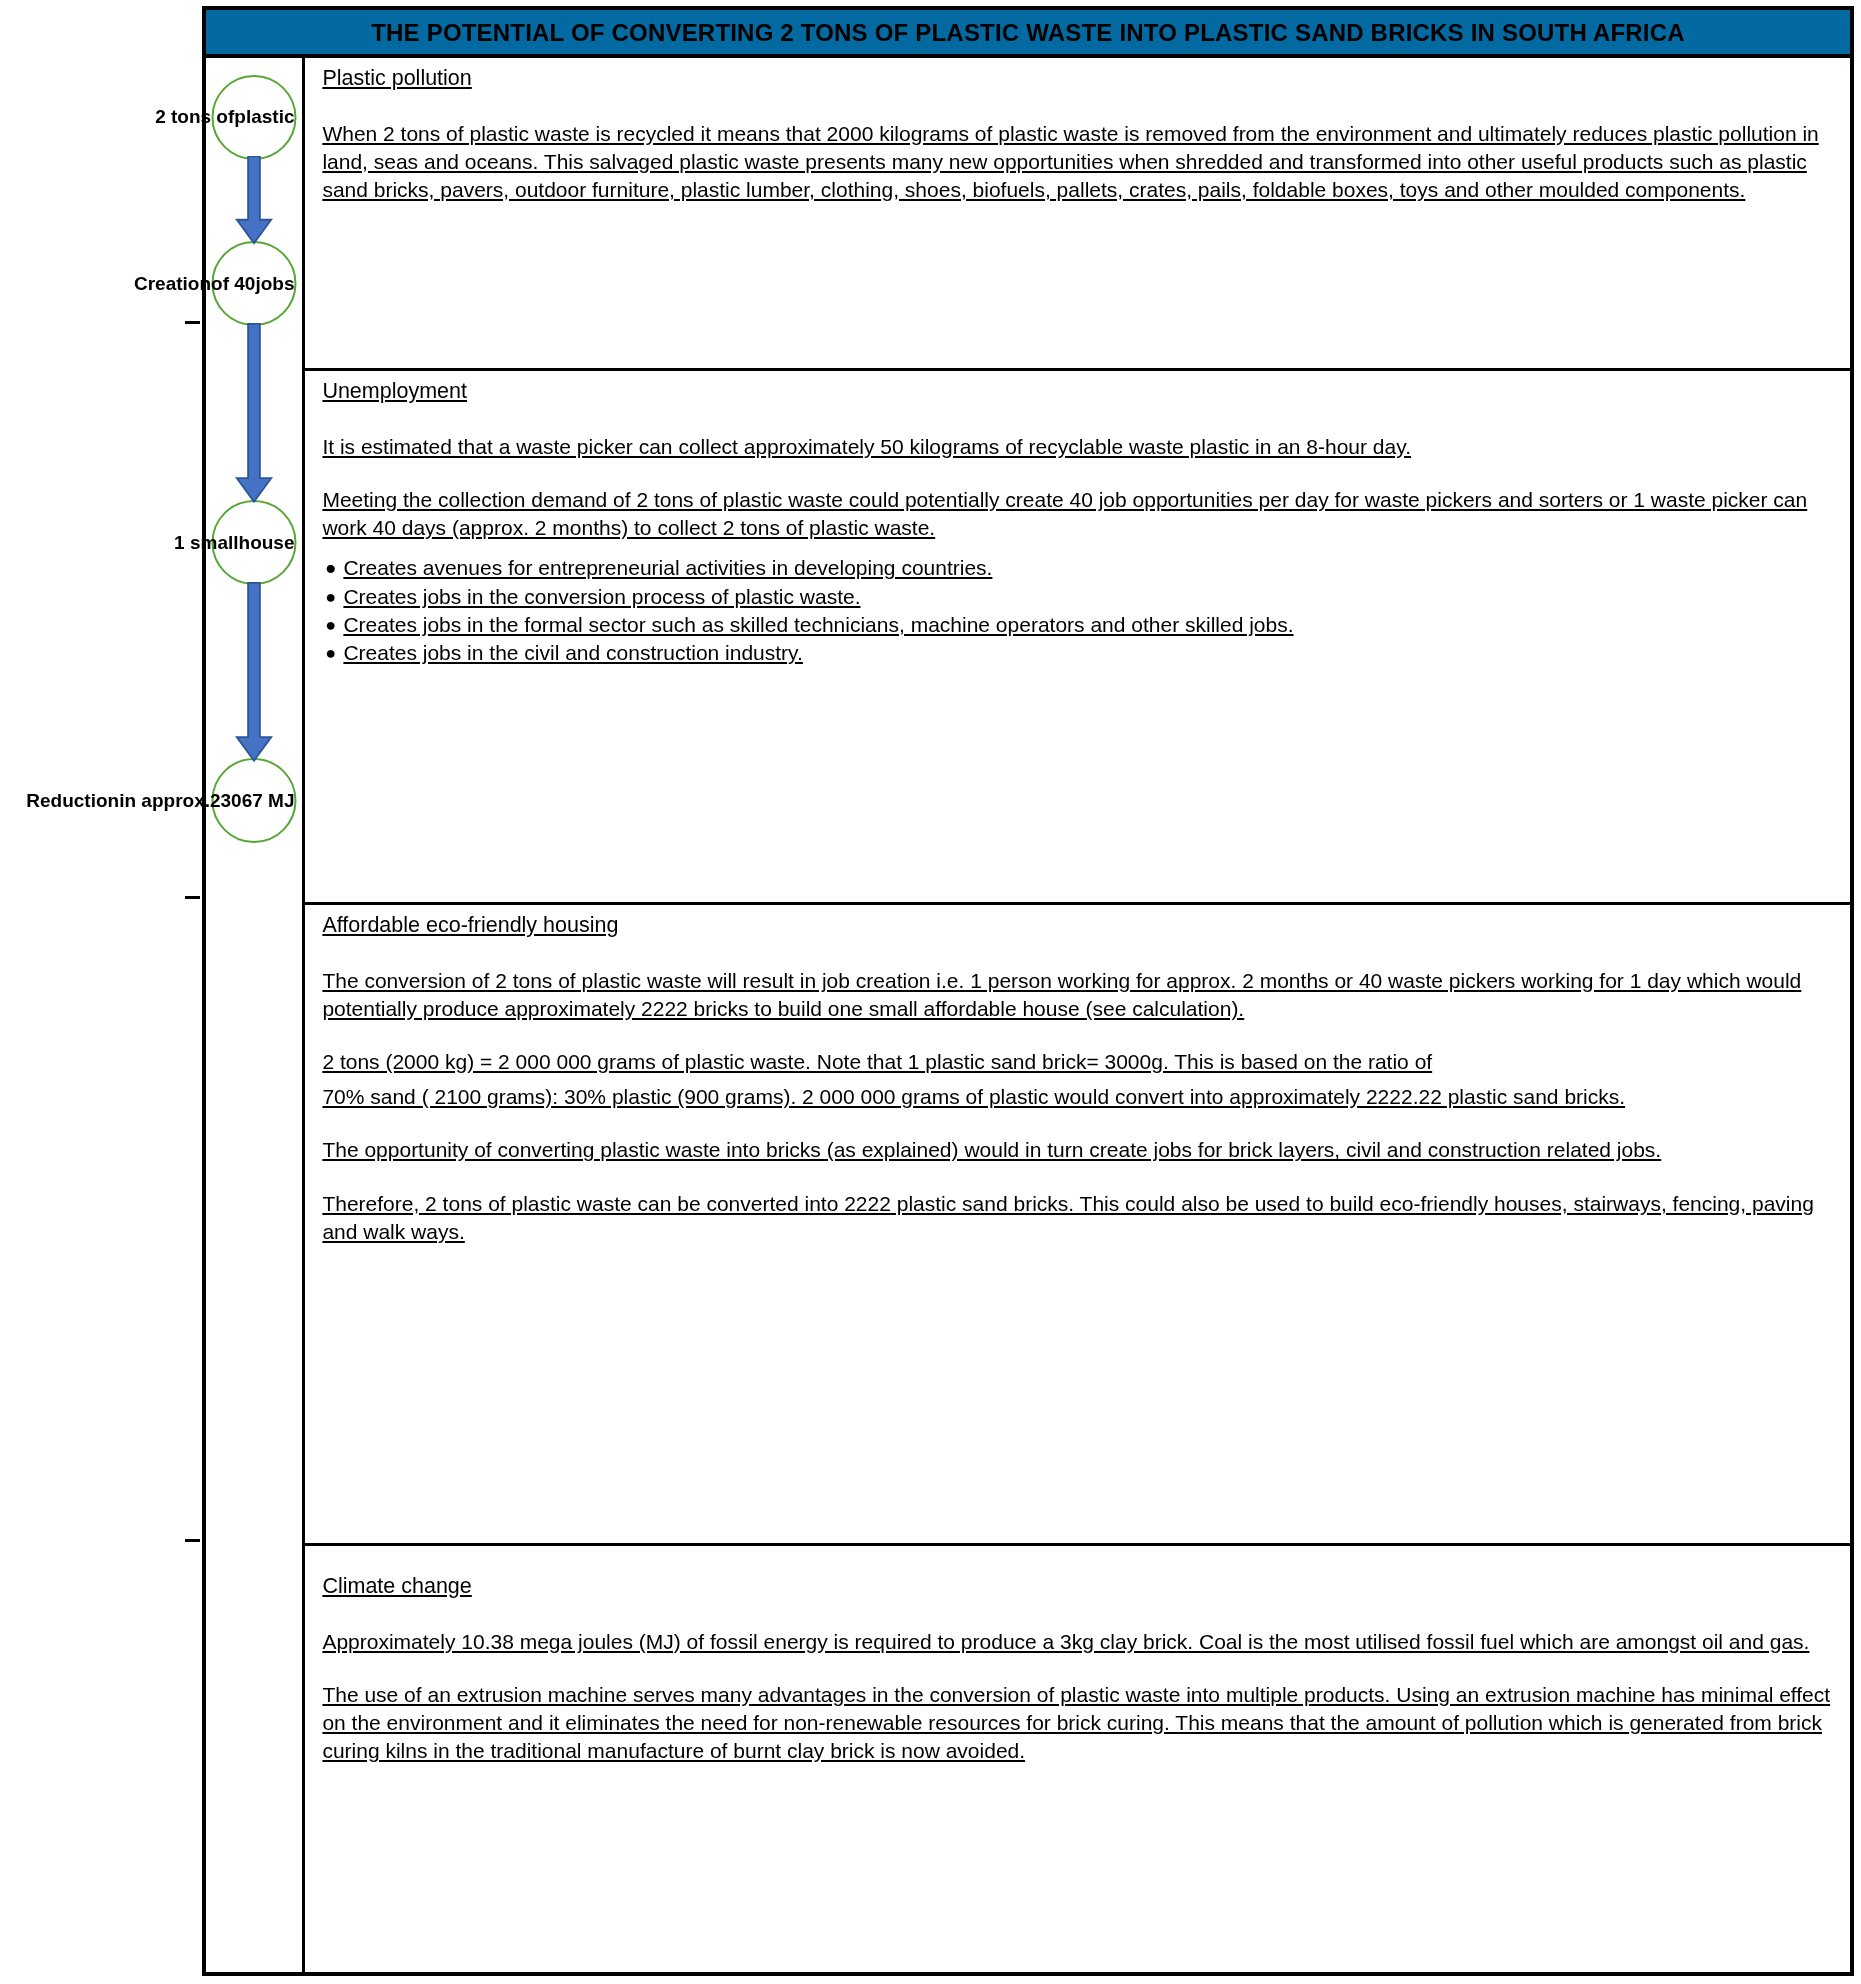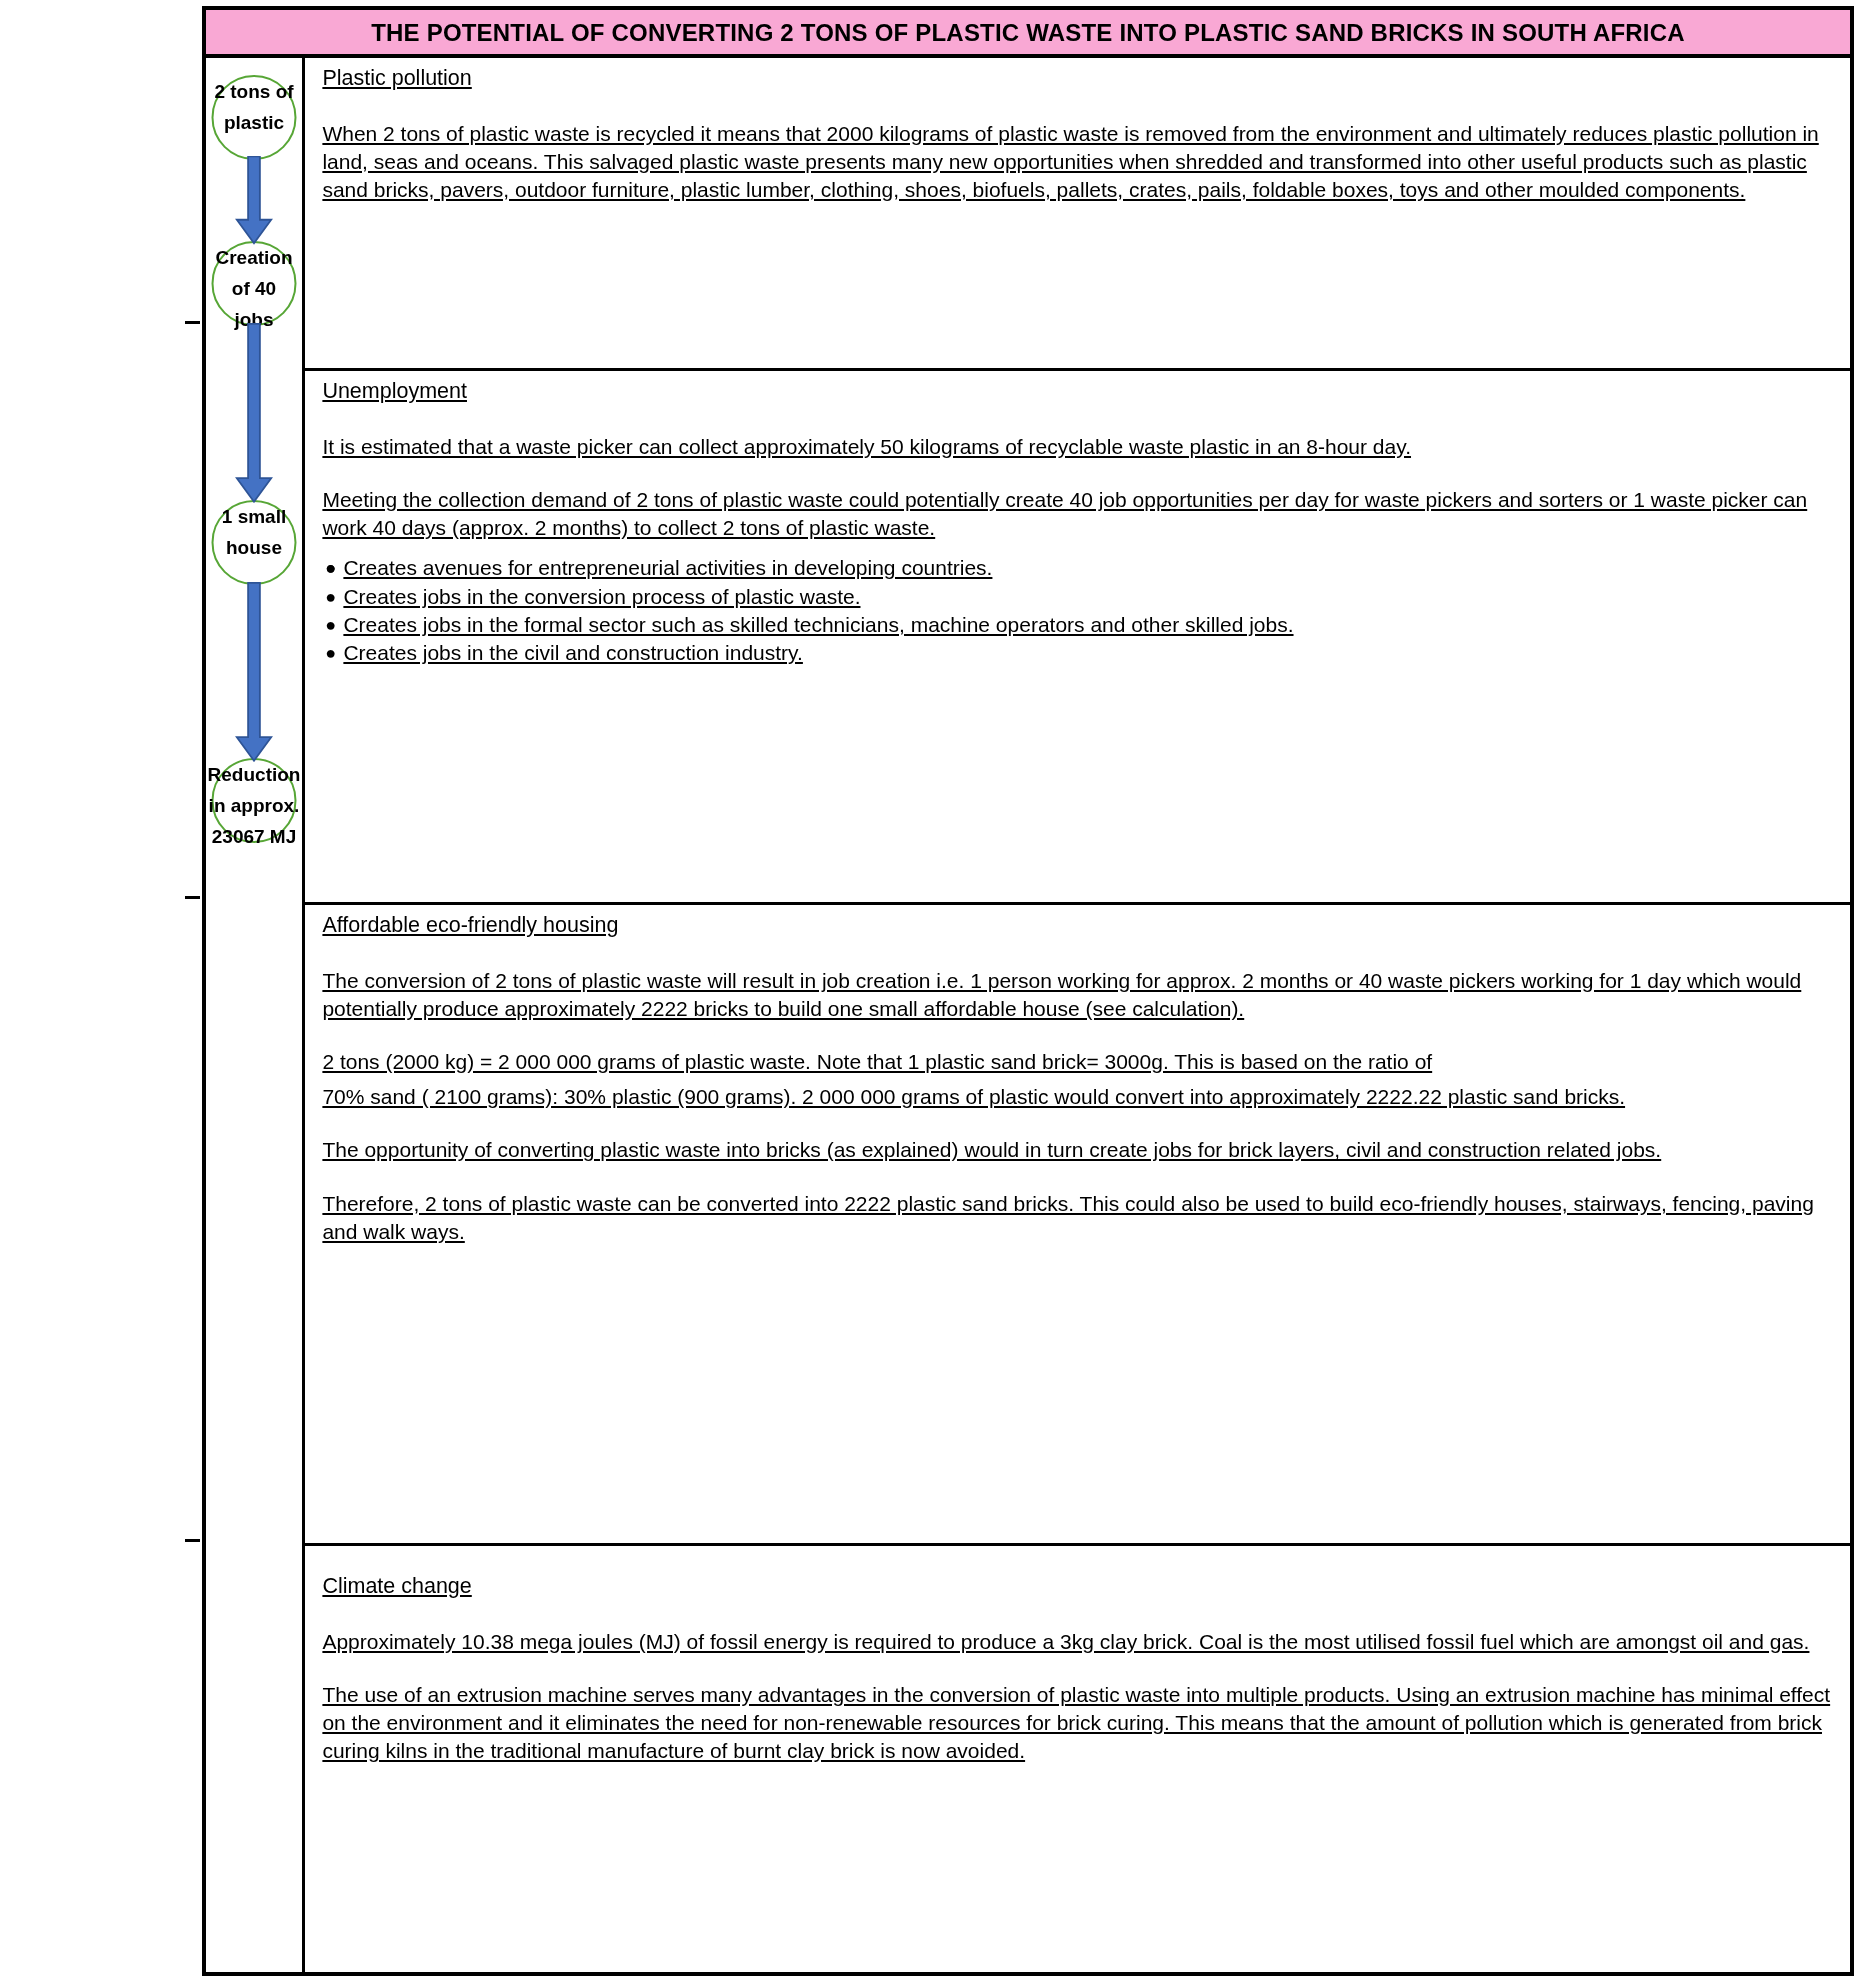--- a/index.html
+++ b/index.html
@@ -39,21 +39,21 @@
     position: absolute;
     left: 0;
     top: 0;
     width: 100%;
     height: 48px;
     border-bottom: 4.1px solid #000000;
     box-sizing: border-box;
     display: flex;
     align-items: center;
     justify-content: center;
-    background: #f9a8d4;
+    background: #0369a1;
   }
   .title-text {
     font-size: 24px;
     font-weight: bold;
     letter-spacing: 0.2px;
     line-height: 1.05;
     text-align: center;
     white-space: nowrap;
   }
 
@@ -88,23 +88,23 @@
     position: absolute;
     left: 50%;
     transform: translateX(-50%);
   }
   .node-circle {
     border: 2.3px solid #57A636;
     border-radius: 50%;
     background: #ffffff;
     box-sizing: border-box;
     display: flex;
-    flex-direction: column;
+    flex-direction: row;
     align-items: center;
-    justify-content: flex-start;
+    justify-content: flex-end;
     text-align: center;
     font-size: 19px;
     font-weight: bold;
     line-height: 1.62;
     color: #000000;
     z-index: 3;
     position: relative;
   }
   .node-line { display: block; white-space: nowrap; }
 

